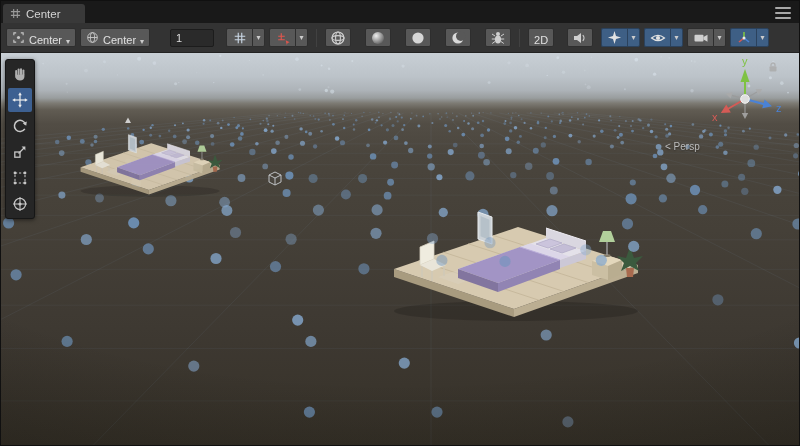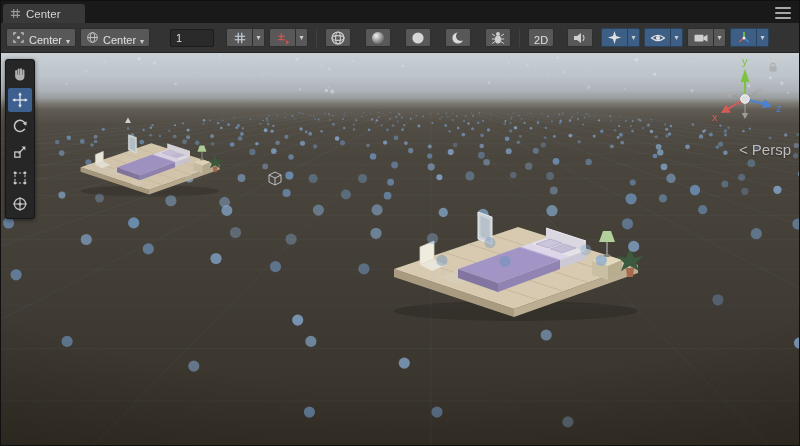--- a/index.html
+++ b/index.html
@@ -44,22 +44,22 @@
   
   .tool-strip{position:absolute;left:4px;top:6px;width:30px;background:#262626;
     border:1px solid #161616;border-radius:3px;display:flex;flex-direction:column;
     padding:2px;gap:2px;z-index:6;box-shadow:0 1px 4px rgba(0,0,0,.5)}
   .tool-btn{width:24px;height:24px;border-radius:2px;display:flex;align-items:center;
     justify-content:center;background:transparent;border:none;cursor:pointer}
   .tool-btn:first-child{opacity:.85}
   .tool-btn.selected{background:#3d6091}
   
   .gizmo{position:absolute;left:702px;top:2px;z-index:5;cursor:pointer}
-  .persp-label{position:absolute;left:698px;top:88px;width:92px;text-align:right;
-    color:#bcbcbc;font-size:15px;z-index:5;cursor:pointer;text-shadow:0 1px 2px rgba(0,0,0,.4)}
+  .persp-label{position:absolute;left:664px;top:88px;width:92px;text-align:left;
+    color:#bcbcbc;font-size:10px;z-index:5;cursor:pointer;text-shadow:0 1px 2px rgba(0,0,0,.4)}
   .lock{position:absolute;left:766px;top:6px;z-index:6;cursor:pointer;opacity:.85}
   svg text{font-family:"Liberation Sans",sans-serif}
 </style>
 </head>
 <body>
 
 <div class="window">
 
   <div class="tab-bar">
     <div class="tab">

